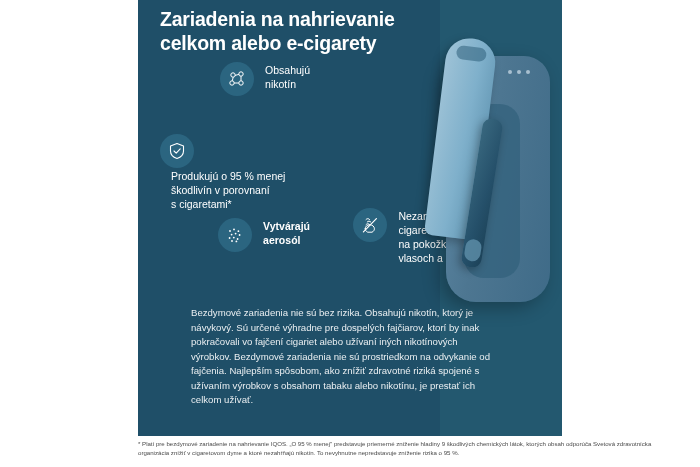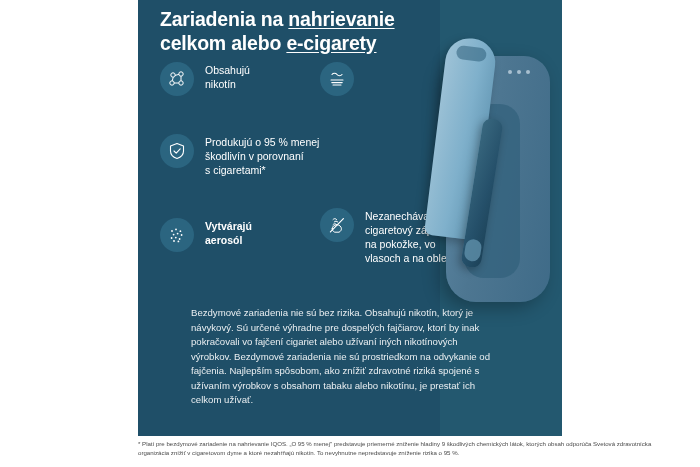--- a/index.html
+++ b/index.html
@@ -44,34 +44,34 @@
     left: 22px;
     top: 8px;
     width: 330px;
     font-size: 19.5px;
     font-weight: bold;
     line-height: 1.23;
     letter-spacing: -0.2px;
     color: #ffffff;
   }
   .u {
-    text-decoration: underline;
     text-underline-offset: 2px;
   }
   
   .features {
     position: absolute;
     left: 22px;
     top: 62px;
     width: 340px;
   }
   .feature {
     position: absolute;
     display: flex;
     align-items: flex-start;
+    justify-content: flex-end;
   }
   .f-icon {
     width: 34px;
     height: 34px;
     border-radius: 50%;
     background: #2b6580;
     flex: 0 0 34px;
     display: flex;
     align-items: center;
     justify-content: center;
@@ -79,21 +79,21 @@
   .f-icon svg { display: block; }
   .f-text {
     margin-left: 11px;
     font-size: 10.5px;
     line-height: 1.33;
     color: #ffffff;
     padding-top: 2px;
   }
   .f1 { left: 0;   top: 0;    width: 150px; }
   .f2 { left: 160px; top: 0;  width: 175px; }
-  .f3 { left: 0;   top: 72px; width: 210px; }
+  .f3 { left: 0;   top: 72px; width: 210px; flex-direction: column; }
   .f4 { left: 0;   top: 156px; width: 150px; font-weight: bold; }
   .f5 { left: 160px; top: 146px; width: 180px; }
 
   .disclaimer {
     position: absolute;
     left: 22px;
     top: 306px;
     width: 300px;
     font-size: 9.6px;
     line-height: 1.52;

